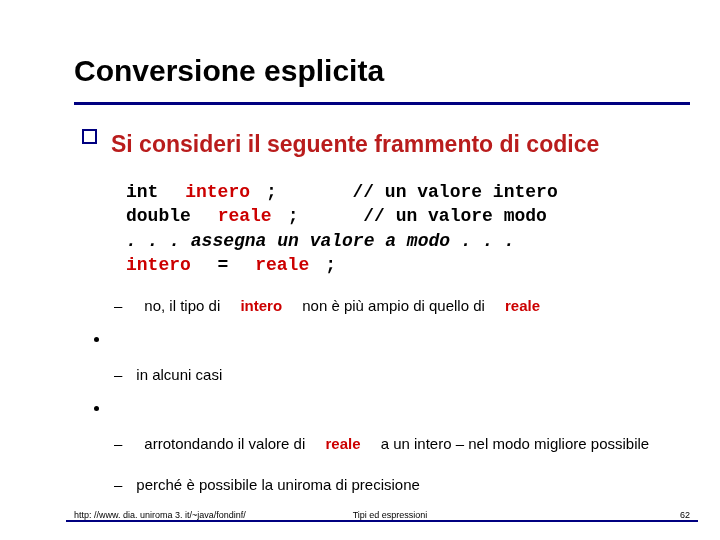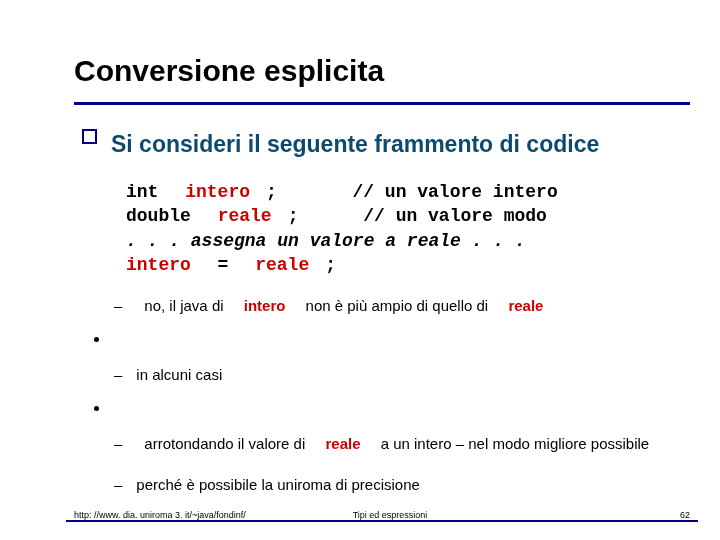--- a/index.html
+++ b/index.html
@@ -33,21 +33,21 @@
   .content {
     margin-left: 42px;
     margin-right: 30px;
     margin-top: 18px;
   }
   .main-bullet {
     display: flex;
     align-items: flex-start;
     font-size: 23px;
     font-weight: bold;
-    color: #0c4a6e;
+    color: #b91c1c;
     margin-bottom: 14px;
   }
   .main-bullet .sq {
     width: 15px;
     height: 15px;
     border: 2px solid #000080;
     margin-right: 6px;
     margin-top: 6px;
     flex-shrink: 0;
   }
@@ -128,28 +128,28 @@
 
   <div class="content">
 
     <div class="main-bullet">
       <span class="sq"></span>
       <span>Si consideri il seguente frammento di codice</span>
     </div>
 
     <div class="code-block"><span>int </span><span class="red">intero</span><span>;       // un valore intero</span>
 <span>double </span><span class="red">reale</span><span>;      // un valore modo</span>
-<span class="ital">. . . assegna un valore a reale . . .</span>
+<span class="ital">. . . assegna un valore a modo . . .</span>
 <span class="red">intero</span><span> = </span><span class="red">reale</span><span>;</span></div>
 
     <div class="sub-list">
 
       <div class="a-item">
         <span class="dash">–</span>
-        <span><span>no, il java di </span><span class="red-b">intero</span><span> non è più ampio di quello di </span><span class="red-b">reale</span></span>
+        <span><span>no, il tipo di </span><span class="red-b">intero</span><span> non è più ampio di quello di </span><span class="red-b">reale</span></span>
       </div>
 
       <div class="q-item">
         <span class="dot"></span>
       </div>
       <div class="a-item">
         <span class="dash">–</span>
         <span>in alcuni casi</span>
       </div>
 

